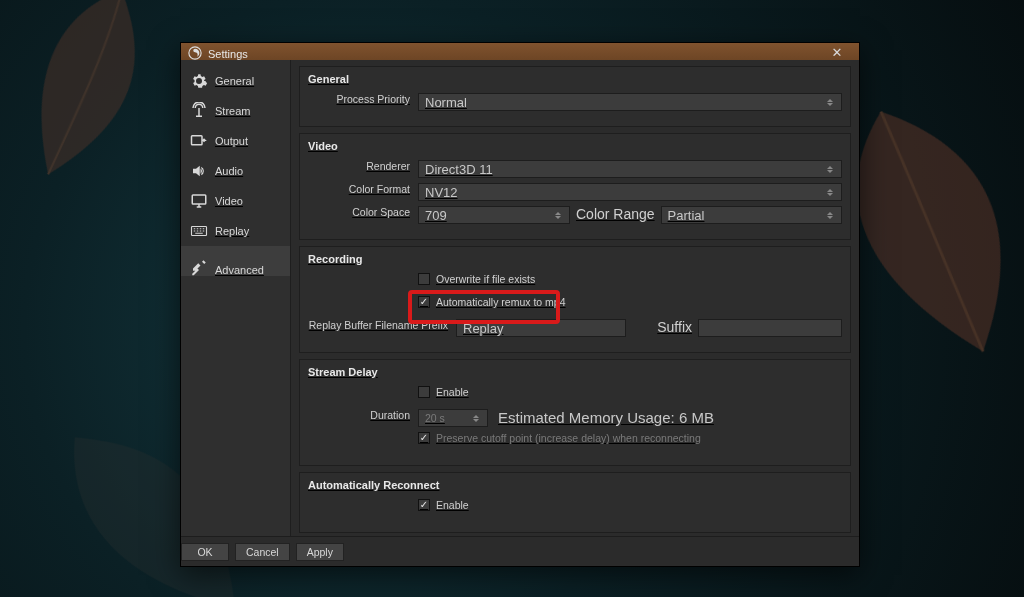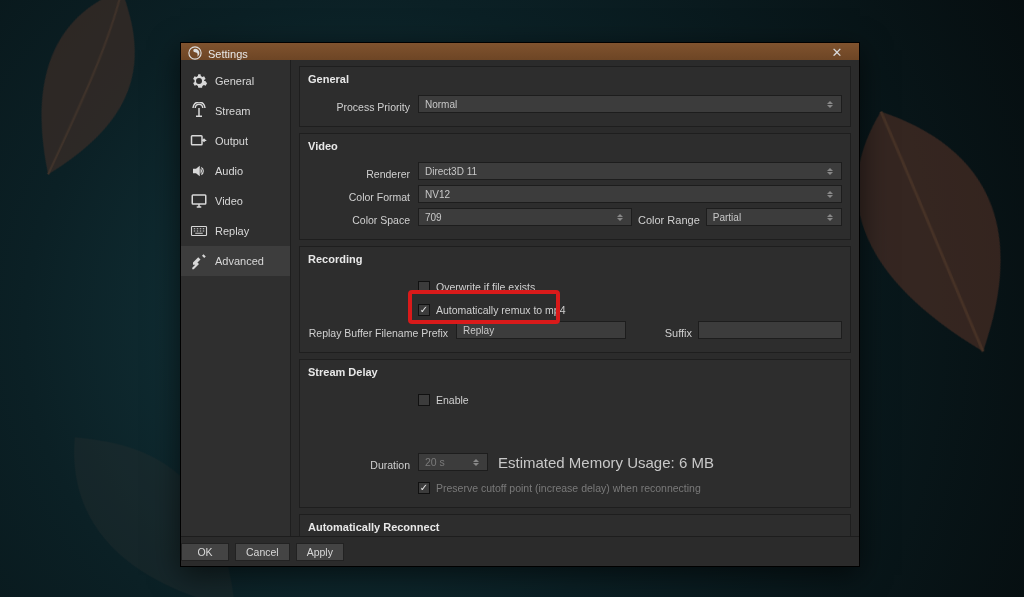--- a/index.html
+++ b/index.html
@@ -22,54 +22,54 @@
   }
   .titlebar {
     height:17px; background:linear-gradient(#80532e,#6d4525);
     display:flex; align-items:flex-end; padding:0 7px; color:#e8e8e8; font-size:11px;
     flex:none;
   }
   .titlebar .tb-icon { width:14px; height:14px; margin-right:6px; display:flex;align-items:center;justify-content:center;}
   .titlebar .title { flex:1; }
   .titlebar .close { width:30px; text-align:center; cursor:pointer; font-size:13px; color:#d8d8d8;}
 
-  .body { flex:1; display:flex; overflow:hidden; }
+  .body { flex:1; display:flex; overflow:hidden;text-decoration:underline; }
   .sidebar { width:110px; background:#2f2f2f; border-right:1px solid #1e1e1e; padding-top:6px; flex:none;}
   .sb-item { display:flex; align-items:center; height:30px; padding:0 8px; font-size:11px; color:#d8d8d8; cursor:pointer;}
-  .sb-item.selected { background:#3d3d3d; }
+  .sb-item.selected { background:#3d3d3d;align-items:flex-end; }
   .sb-item .ico { width:20px; height:18px; margin-right:6px; display:flex;align-items:center;justify-content:center;}
   .sb-item svg { width:18px; height:18px; fill:#d8d8d8; }
 
   .content { flex:1; overflow:hidden auto; background:#2b2b2b; }
   .content::-webkit-scrollbar{width:0;}
 
   .section { border:1px solid #1e1e1e; background:#2d2d2d; margin:6px 8px; padding:6px 8px 10px 8px; }
   .section-title { font-weight:600; font-size:11px; color:#e8e8e8; margin-bottom:8px;}
-  .row { display:flex; align-items:flex-end; min-height:20px; margin:3px 0;}
+  .row { display:flex; align-items:flex-start; min-height:20px; margin:3px 0;}
   .label { width:110px; text-align:right; padding-right:8px; font-size:10.5px; color:#d0d0d0;}
   .ctrl { flex:1; }
   .sel, .input {
-    background:#3c3c3c; border:1px solid #1d1d1d; color:#c8c8c8; font-size:10px;
+    background:#3c3c3c; border:1px solid #1d1d1d; color:#c8c8c8; font-size:13px;
     height:18px; width:100%; padding:0 6px; display:flex; align-items:center; position:relative;
   }
   .sel .spin, .num .spin {
     position:absolute; right:2px; top:1px; width:12px; height:14px;
     display:flex; flex-direction:column; justify-content:center; gap:1px;
   }
   .spin .tri { width:0;height:0;border-left:3px solid transparent;border-right:3px solid transparent;}
   .spin .up{border-bottom:3px solid #888;}
   .spin .dn{border-top:3px solid #888;}
   .num { background:#3c3c3c;border:1px solid #1d1d1d;color:#c8c8c8;font-size:10.5px;height:18px;width:70px;padding:0 6px;display:flex;align-items:center;position:relative;}
-  .num.disabled{color:#7a7a7a;margin-top:44px;}
+  .num.disabled{color:#7a7a7a;}
   .chk { display:inline-flex; align-items:center; gap:6px; font-size:10.5px; color:#d0d0d0; cursor:pointer;}
   .chk .box { width:12px;height:12px;border:1px solid #111;background:#3c3c3c;display:flex;align-items:center;justify-content:center;flex:none;}
   .chk .box.checked::after{content:"✓";font-size:10px;color:#e8e8e8;line-height:1;}
   .chk.disabled{color:#7a7a7a;}
   .midnote{font-size:15px;color:#c8c8c8;margin-left:10px;}
-  .midlabel{font-size:11px;color:#d0d0d0;margin:0 6px;}
+  .midlabel{font-size:14px;color:#d0d0d0;margin:0 6px;}
   .hl-box{position:absolute;border:4px solid #d91a1a;pointer-events:none;border-radius:4px;}
 
   .footer{height:30px;border-top:1px solid #1d1d1d;background:#2b2b2b;display:flex;justify-content:flex-start;align-items:center;gap:6px;padding-right:10px;flex:none;}
   .btn{min-width:48px;height:18px;padding:0 10px;background:#444;border:1px solid #222;color:#d8d8d8;font-size:10.5px;cursor:pointer;}
 </style>
 </head>
 <body>
 
 <div class="leaf leaf1"><svg viewBox="0 0 100 100">
       <path d="M50 5 C70 25 85 50 55 95 C25 55 30 25 50 5 Z" fill="#4a3128"></path>
@@ -198,21 +198,21 @@
                 <span>NV12</span>
                 <span class="spin">
                   <span class="tri up"></span>
                   <span class="tri dn"></span>
                 </span>
               </div>
             </div>
         </div>
         <div class="row">
           <div class="label">Color Space</div>
-          <div style="width:214px">
+          <div style="width:152px">
               <div class="sel">
                 <span>709</span>
                 <span class="spin">
                   <span class="tri up"></span>
                   <span class="tri dn"></span>
                 </span>
               </div>
             </div>
           <div class="midlabel">Color Range</div>
           <div class="ctrl">

